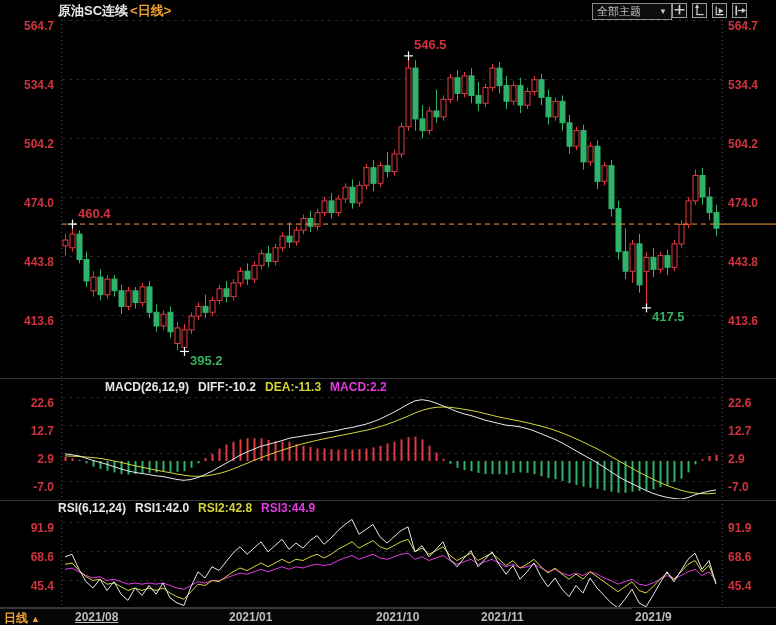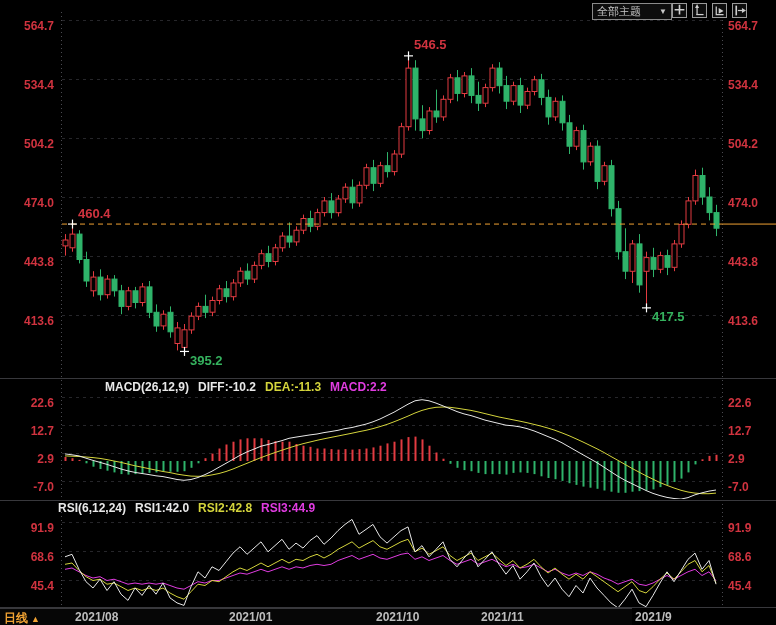--- a/index.html
+++ b/index.html
@@ -371,20 +371,23 @@
         <polyline points="65,455.9 72,456.2 79,456.5 86,457.0 93,457.6 100,458.4 107,459.6 114,461.0 121,462.4 128,464.1 135,465.8 142,467.2 149,468.7 156,470.1 163,471.5 170,472.6 177,474.1 184,475.2 191,476.1 198,476.3 205,476.1 212,474.9 219,473.5 226,471.5 233,469.0 240,466.1 247,463.3 254,460.4 261,457.6 268,455.0 275,452.5 282,450.2 289,447.9 296,445.7 303,443.7 310,442.0 317,440.3 324,438.8 331,437.4 338,436.0 345,434.6 352,433.2 359,431.7 366,430.3 373,428.6 380,426.6 387,424.4 394,421.8 401,419.0 408,416.1 415,413.0 422,410.4 429,408.5 436,407.3 443,407.0 450,407.3 457,408.2 464,409.3 471,410.4 478,411.9 485,413.6 492,415.3 499,417.0 506,418.4 513,419.8 520,421.2 527,422.7 534,424.4 541,426.1 548,428.1 555,430.3 562,432.9 569,435.7 576,438.8 583,442.0 590,445.4 597,448.8 604,452.5 611,456.5 618,460.4 625,464.4 632,468.4 639,472.1 646,475.8 653,479.2 660,482.6 667,485.4 674,488.0 681,490.3 688,492.0 695,493.1 702,493.7 709,493.7 716,493.1" fill="none" stroke="#d4d43c"></polyline>
         <polyline points="65,453.9 72,454.8 79,455.9 86,458.2 93,460.4 100,462.4 107,464.4 114,466.7 121,469.0 128,470.9 135,472.4 142,473.5 149,474.6 156,475.8 163,476.6 170,478.0 177,479.5 184,480.3 191,479.5 198,477.5 205,474.6 212,471.2 219,467.2 226,463.3 233,459.3 240,455.3 247,451.9 254,449.1 261,446.2 268,444.5 275,442.5 282,440.6 289,438.3 296,437.1 303,436.0 310,434.9 317,434.0 324,432.6 331,431.5 338,430.3 345,428.6 352,427.5 359,425.8 366,424.1 373,421.8 380,419.0 387,415.6 394,412.2 401,408.2 408,404.2 415,400.8 422,399.7 429,400.8 436,403.1 443,405.9 450,408.7 457,411.6 464,413.9 471,415.6 478,417.8 485,420.1 492,421.8 499,423.5 506,425.2 513,425.8 520,426.9 527,428.6 534,430.9 541,433.7 548,436.6 555,439.4 562,442.8 569,446.8 576,450.8 583,454.8 590,458.7 597,462.7 604,467.2 611,471.8 618,476.3 625,480.3 632,483.7 639,487.1 646,490.5 653,493.4 660,495.6 667,497.4 674,498.5 681,499.1 688,497.6 695,494.8 702,492.8 709,491.1 716,490.0" fill="none" stroke="#e8e8e8"></polyline>
       </g>
       <g clip-path="url(#clipRsi)">
         <polyline points="65,569.3 72,568.0 79,571.8 86,575.5 93,578.0 100,576.7 107,580.5 114,579.2 121,581.7 128,584.2 135,583.0 142,584.2 149,583.0 156,584.2 163,583.0 170,585.5 177,588.0 184,589.2 191,585.5 198,581.7 205,583.0 212,580.5 219,580.5 226,578.0 233,575.5 240,573.0 247,574.2 254,571.8 261,569.3 268,571.8 275,569.3 282,566.8 289,569.3 296,566.8 303,568.0 310,565.5 317,564.3 324,565.5 331,564.3 338,560.5 345,558.0 352,555.5 359,559.3 366,556.8 373,554.3 380,558.0 387,559.3 394,556.8 401,554.3 408,553.1 415,559.3 422,556.8 429,560.5 436,558.0 443,555.5 450,560.5 457,564.3 464,561.8 471,559.3 478,564.3 485,561.8 492,559.3 499,563.0 506,566.8 513,564.3 520,568.0 527,566.8 534,564.3 541,568.0 548,571.8 555,569.3 562,573.0 569,575.5 576,573.0 583,575.5 590,571.8 597,574.2 604,578.0 611,580.5 618,584.2 625,581.7 632,579.2 639,584.2 646,585.5 653,583.0 660,579.2 667,575.5 674,579.2 681,575.5 688,571.8 695,569.3 702,575.5 709,571.8 716,580.6" fill="none" stroke="#e03ce0"></polyline>
         <polyline points="65,564.3 72,563.0 79,570.5 86,576.7 93,580.5 100,579.2 107,584.2 114,583.0 121,586.7 128,590.5 135,588.0 142,590.5 149,588.0 156,590.5 163,588.0 170,593.0 177,596.7 184,599.2 191,591.7 198,584.2 205,585.5 212,580.5 219,581.7 226,576.7 233,571.8 240,568.0 247,570.5 254,566.8 261,563.0 268,566.8 275,563.0 282,559.3 289,563.0 296,559.3 303,560.5 310,556.8 317,554.3 324,558.0 331,554.3 338,549.3 345,545.6 352,541.8 359,548.1 366,544.3 373,540.6 380,546.8 387,549.3 394,545.6 401,541.8 408,539.3 415,551.8 422,548.1 429,554.3 436,550.6 443,546.8 450,555.5 457,560.5 464,556.8 471,553.1 478,560.5 485,556.8 492,553.1 499,559.3 506,565.5 513,560.5 520,568.0 527,564.3 534,559.3 541,566.8 548,573.0 555,568.0 562,574.2 569,579.2 576,574.2 583,579.2 590,571.8 597,576.7 604,581.7 611,586.7 618,591.7 625,586.7 632,581.7 639,590.5 646,593.0 653,586.7 660,579.2 667,573.0 674,579.2 681,571.8 688,564.3 695,560.5 702,571.8 709,565.5 716,583.2" fill="none" stroke="#d4d43c"></polyline>
         <polyline points="65,556.8 72,554.3 79,569.3 86,581.7 93,588.0 100,579.2 107,590.5 114,581.7 121,594.2 128,600.4 135,588.0 142,595.4 149,585.5 156,594.2 163,583.0 170,597.9 177,602.9 184,605.4 191,586.7 198,571.8 205,578.0 212,566.8 219,570.5 226,561.8 233,553.1 240,546.8 247,554.3 254,548.1 261,541.8 268,551.8 275,545.6 282,539.3 289,549.3 296,543.1 303,548.1 310,540.6 317,535.6 324,544.3 331,538.1 338,530.6 345,524.4 352,519.4 359,534.3 366,529.4 373,524.4 380,536.8 387,543.1 394,536.8 401,530.6 408,526.9 415,551.8 422,545.6 429,556.8 436,549.3 443,541.8 450,559.3 457,566.8 464,558.0 471,550.6 478,566.8 485,559.3 492,551.8 499,564.3 506,574.2 513,565.5 520,579.2 527,571.8 534,563.0 541,576.7 548,586.7 555,578.0 562,589.2 569,596.7 576,585.5 583,593.0 590,578.0 597,588.0 604,595.4 611,602.9 618,607.9 625,599.2 632,589.2 639,602.9 646,606.7 653,595.4 660,583.0 667,571.8 674,581.7 681,570.5 688,559.3 695,553.1 702,569.3 709,560.5 716,584.2" fill="none" stroke="#e8e8e8"></polyline>
       </g>
     </svg>
 
+  <div class="titlebar">
+    <span class="t">原油SC连续</span><span class="p">&lt;日线&gt;</span>
+  </div>
 
   <div class="dropdown">
     <span>全部主题</span>
     <span class="arr">▼</span>
   </div>
 
   <div class="toolbar">
     <button class="tbtn">
       <svg width="13" height="13" viewBox="0 0 16 16">
         <path d="M7 1h2v5h5v2H9v5H7V8H2V6h5z" fill="#cfcfcf"></path>
@@ -417,21 +420,21 @@
   </div>
 
   <div class="ind-header" style="top:501px;">
     <span class="w">RSI(6,12,24)</span><span class="w">RSI1:42.0</span><span class="y">RSI2:42.8</span><span class="m">RSI3:44.9</span>
   </div>
 
   <div class="bottombar">
     <div class="period-label">
       <span>日线</span><span class="tri">▲</span>
     </div>
-  <div class="date-label" style="left: 75px;">2021/08</div>
+  <div class="date-label" style="left: 75px; text-decoration: underline;">2021/08</div>
       <div class="date-label" style="left: 229px;">2021/01</div>
       <div class="date-label" style="left: 376px;">2021/10</div>
       <div class="date-label" style="left: 481px;">2021/11</div>
       <div class="date-label" style="left: 635px;">2021/9</div>
     </div>
 
 <div class="axis-label axis-left" style="left: 0px; top: 13px;">564.7</div>
     <div class="axis-label axis-right" style="top: 13px;">564.7</div>
     <div class="axis-label axis-left" style="left: 0px; top: 72px;">534.4</div>
     <div class="axis-label axis-right" style="top: 72px;">534.4</div>

